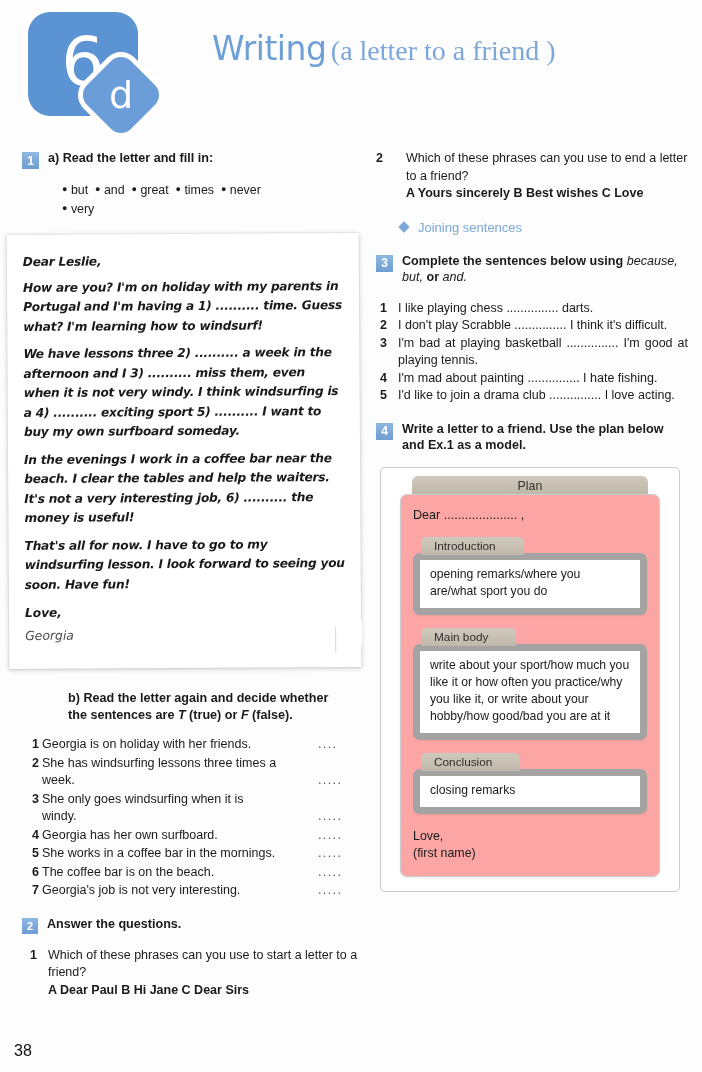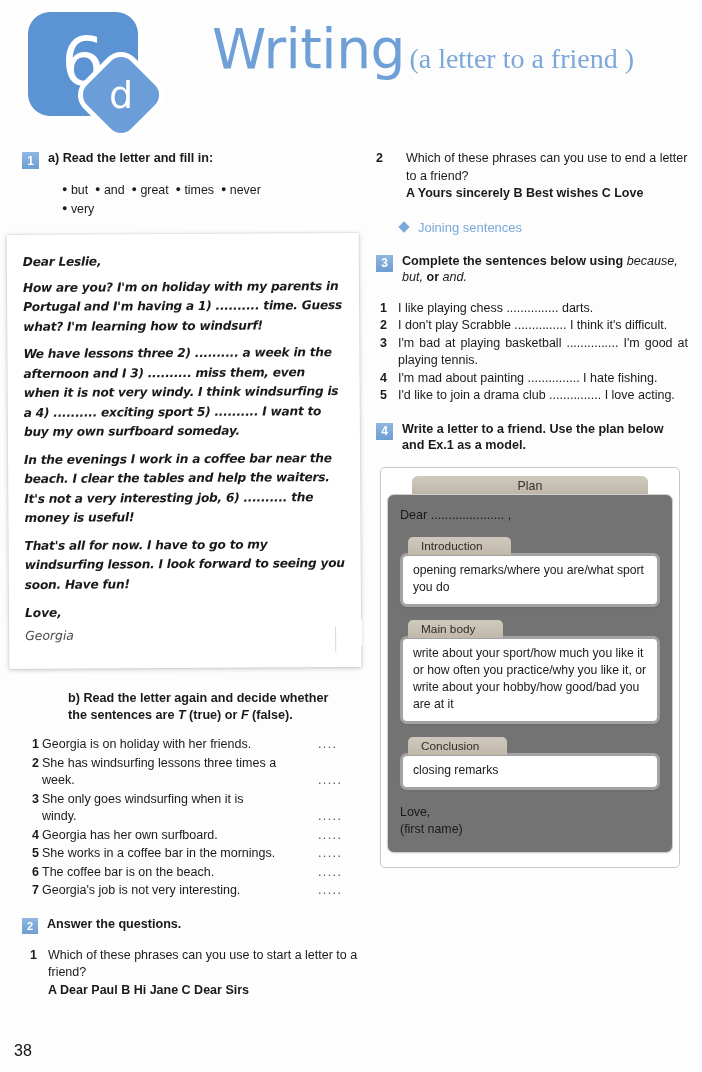--- a/index.html
+++ b/index.html
@@ -91,21 +91,21 @@
 
   .title-wrap {
     position: absolute;
     left: 212px;
     top: 22px;
     width: 470px;
   }
   .title-main {
     display: inline;
     color: #6e9fd6;
-    font-size: 55px;
+    font-size: 33px;
     font-weight: 400;
     font-family: "DejaVu Sans", sans-serif;
     letter-spacing: -0.5px;
     line-height: 54px;
   }
   .title-sub {
     display: inline;
     color: #7ba7d9;
     font-size: 28px;
     font-weight: 400;
@@ -329,22 +329,22 @@
     background: linear-gradient(180deg,#cfc9bd 0%,#bdb5a7 100%);
     border-radius: 6px 6px 0 0;
     color: #33322f;
     font-size: 12.4px;
     display: flex;
     align-items: center;
     justify-content: center;
   }
   .plan-inner {
     margin: -2px auto 0 auto;
-    width: 286px;
-    background: #737373;
+    width: 260px;
+    background: #fca5a5;
     border: 1px solid #cfcfcf;
     border-radius: 7px;
     box-shadow: 0 1px 2px rgba(0,0,0,0.08);
     padding: 11px 12px 14px 12px;
     box-sizing: border-box;
   }
   .plan-dear {
     font-size: 12.6px;
     line-height: 18px;
     margin-bottom: 12px;
@@ -355,21 +355,21 @@
     border-radius: 5px 5px 0 0;
     padding: 2px 28px 2px 13px;
     font-size: 11.8px;
     color: #2f2e2c;
     margin-left: 8px;
     position: relative;
     z-index: 1;
   }
   .plan-box {
     background: #ffffff;
-    border: 3px solid #a3a3a3;
+    border: 7px solid #a3a3a3;
     border-radius: 7px;
     box-shadow: 0 1px 2px rgba(0,0,0,0.07);
     padding: 6px 10px 8px 10px;
     font-size: 12.2px;
     line-height: 17px;
     margin-top: -2px;
     margin-bottom: 12px;
   }
   .plan-close {
     font-size: 12.4px;

